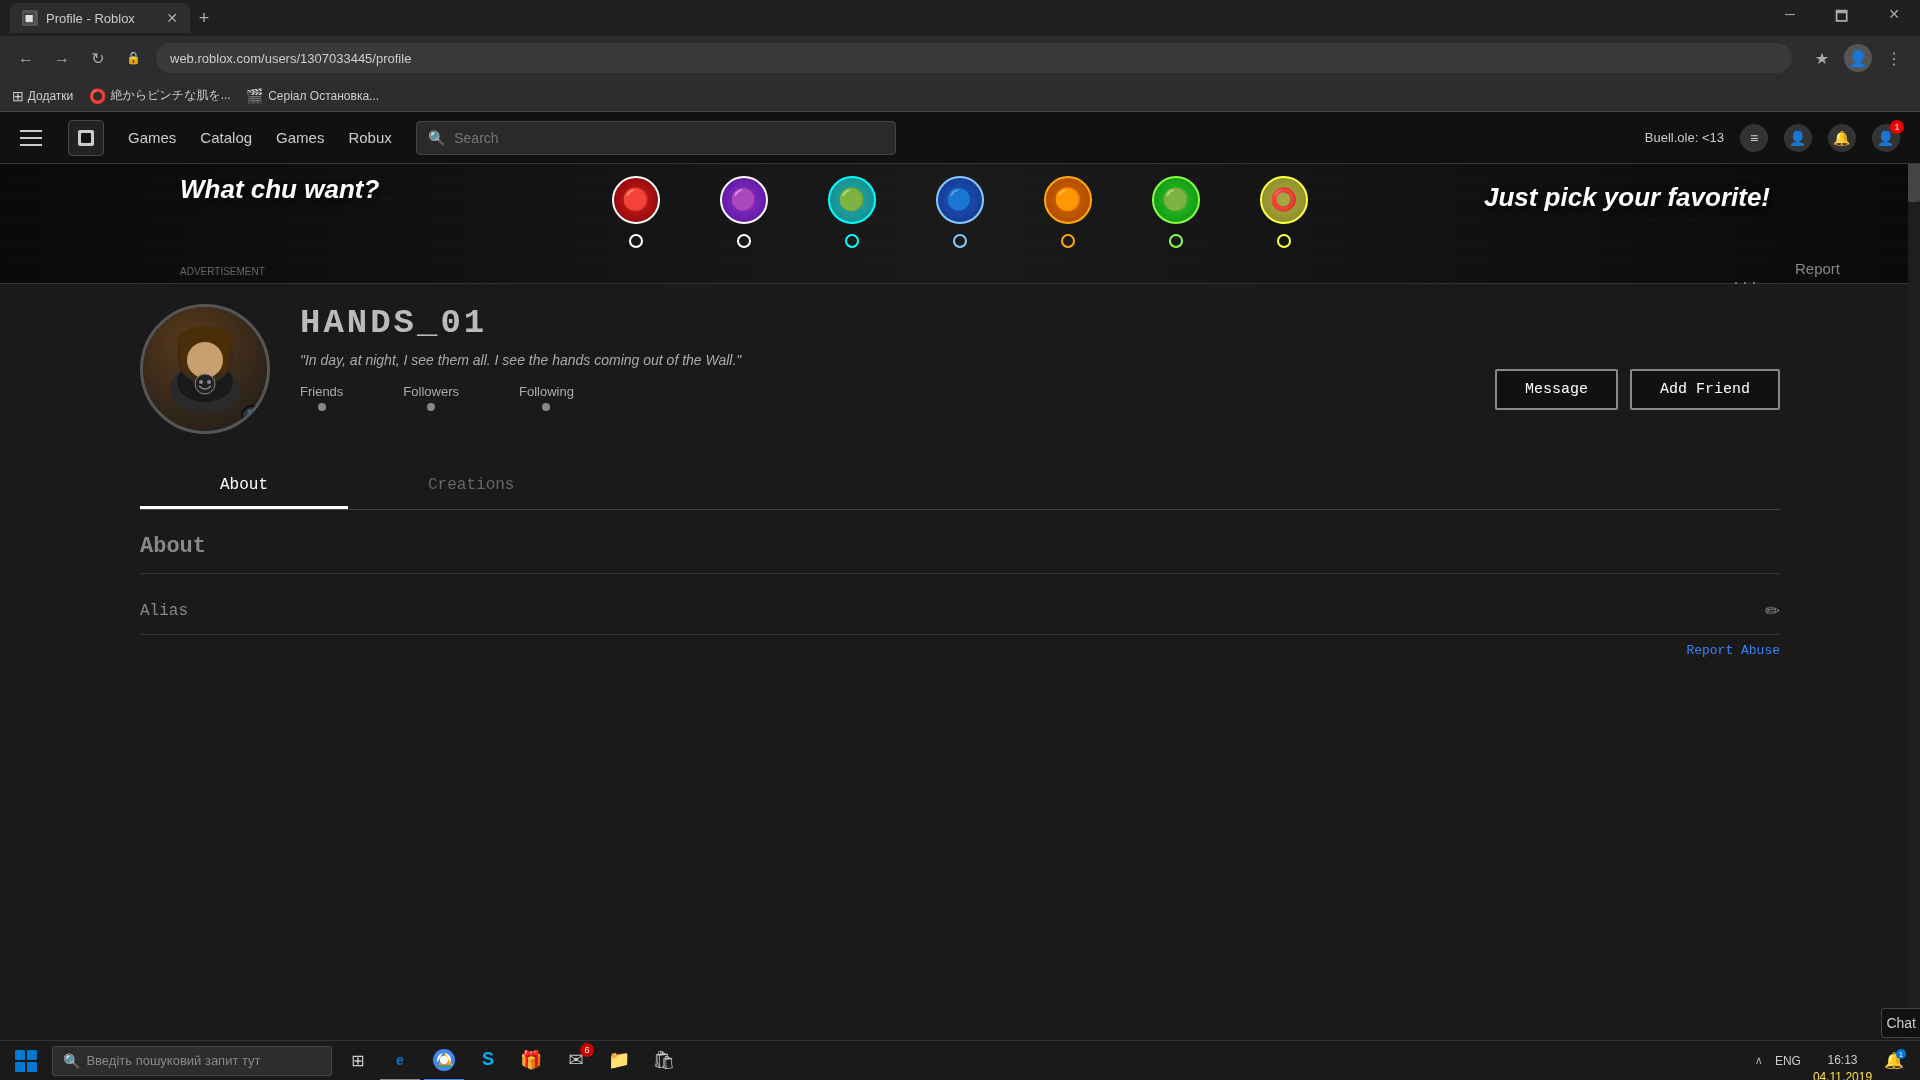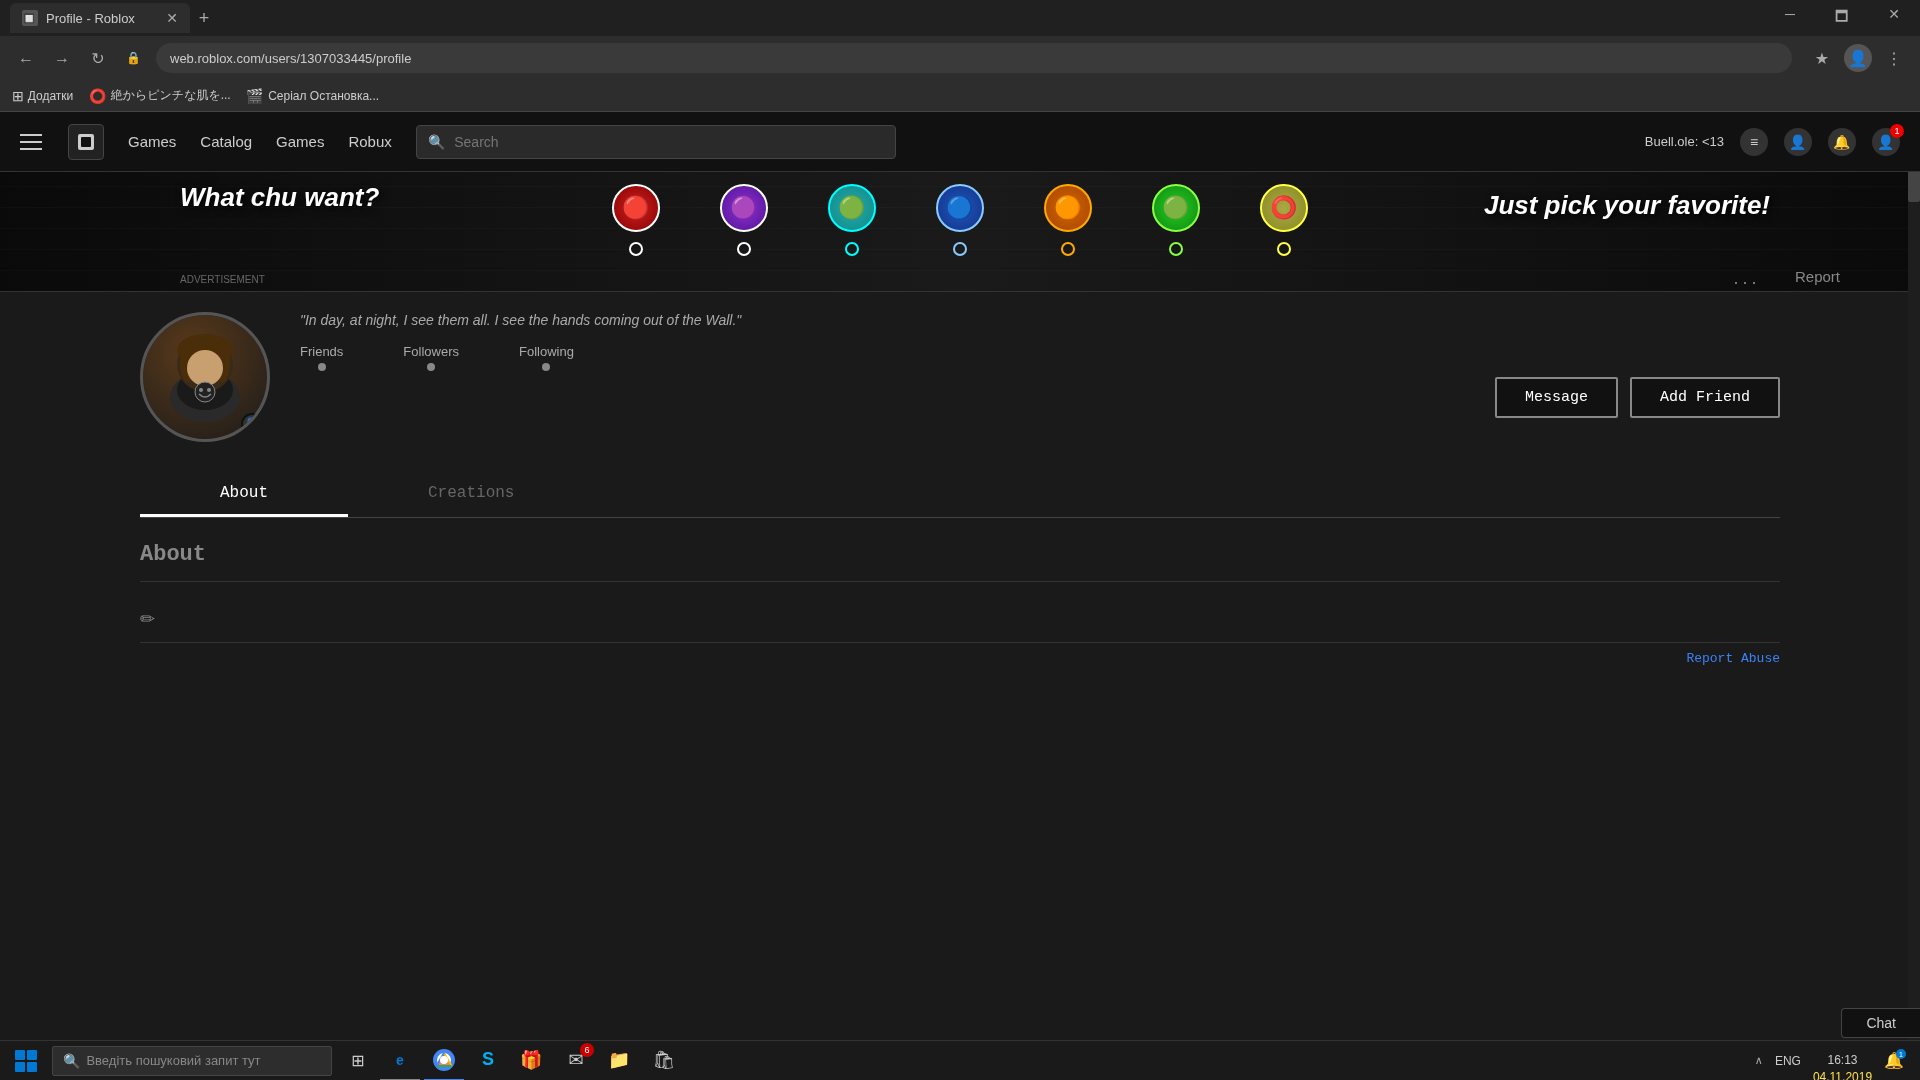--- a/index.html
+++ b/index.html
@@ -21,21 +21,21 @@
     .toolbar-right { display: flex; gap: 8px; align-items: center; margin-left: 8px; }
     .toolbar-icon { width: 28px; height: 28px; display: flex; align-items: center; justify-content: center; color: #aaa; cursor: pointer; font-size: 16px; }
 
     .bookmarks-bar { height: 32px; background: #2d2d2d; border-bottom: 1px solid #444; display: flex; align-items: center; padding: 0 12px; gap: 16px; font-size: 12px; color: #ccc; }
     .bookmark-item { display: flex; align-items: center; gap: 4px; cursor: pointer; }
 
     
     .page-content { background: #1a1a1a; height: calc(1080px - 36px - 44px - 32px - 40px); overflow-y: auto; position: relative; }
 
     
-    .roblox-nav { height: 60px; background: #111; display: flex; align-items: center; padding: 0 20px; gap: 24px; border-bottom: 1px solid #333; position: sticky; top: 0; z-index: 100; }
+    .roblox-nav { height: 52px; background: #111; display: flex; align-items: center; padding: 0 20px; gap: 24px; border-bottom: 1px solid #333; position: sticky; top: 0; z-index: 100; }
     .roblox-menu-icon { width: 24px; height: 24px; display: flex; flex-direction: column; gap: 5px; cursor: pointer; justify-content: center; }
     .roblox-menu-icon span { width: 22px; height: 2px; background: #ccc; }
     .roblox-logo { width: 36px; height: 36px; background: #333; border-radius: 4px; display: flex; align-items: center; justify-content: center; font-size: 10px; color: #fff; font-weight: bold; }
     .roblox-nav-links { display: flex; gap: 24px; }
     .roblox-nav-link { color: #ccc; font-size: 15px; cursor: pointer; text-decoration: none; }
     .roblox-search { display: flex; align-items: center; background: #2a2a2a; border: 1px solid #444; border-radius: 4px; padding: 0 12px; width: 480px; height: 34px; gap: 8px; }
     .roblox-search input { background: none; border: none; color: #ccc; font-size: 14px; outline: none; flex: 1; }
     .roblox-search-icon { color: #888; font-size: 14px; }
     .roblox-nav-right { margin-left: auto; display: flex; align-items: center; gap: 16px; font-size: 13px; color: #ccc; }
     .roblox-nav-icon { width: 28px; height: 28px; background: #333; border-radius: 50%; display: flex; align-items: center; justify-content: center; font-size: 14px; cursor: pointer; position: relative; }
@@ -253,20 +253,21 @@
             <circle cx="55" cy="70" r="10" fill="#222" stroke="#888" stroke-width="1"></circle>
             <path d="M49,72 Q55,78 61,72" stroke="#888" stroke-width="1.5" fill="none"></path>
             <circle cx="51" cy="68" r="2" fill="#888"></circle>
             <circle cx="59" cy="68" r="2" fill="#888"></circle>
           </svg>
         </div>
         <div class="avatar-status" style="background:#333;border:2px solid #111;">👤</div>
       </div>
 
       <div class="profile-info">
+        <div class="profile-username" style="font-size:34px;font-weight:bold;color:#bbb;letter-spacing:3px;font-family:'Courier New',monospace;margin-bottom:10px;">HANDS_01</div>
         <div class="profile-bio" style="font-size:14px;color:#aaa;margin-bottom:16px;font-style:italic;">"In day, at night, I see them all. I see the hands coming out of the Wall."</div>
         <div class="profile-stats">
           <div class="stat-item">
             <span class="stat-label">Friends</span>
             <div class="stat-dot"></div>
           </div>
           <div class="stat-item">
             <span class="stat-label">Followers</span>
             <div class="stat-dot"></div>
           </div>
@@ -285,32 +286,33 @@
 
     <div class="profile-tabs" style="border-bottom:1px solid #444;margin-bottom:24px;">
       <div class="profile-tab active" style="padding:12px 80px;font-size:16px;color:#fff;border-bottom:3px solid #fff;cursor:pointer;font-family:'Courier New',monospace;">About</div>
       <div class="profile-tab" style="padding:12px 80px;font-size:16px;color:#666;cursor:pointer;font-family:'Courier New',monospace;">Creations</div>
     </div>
 
     <div class="about-section">
       <h2 style="font-size:22px;color:#888;margin-bottom:14px;font-family:'Courier New',monospace;">About</h2>
       <div class="divider" style="height:1px;background:#333;margin-bottom:14px;width:100%;"></div>
       <div class="alias-row" style="display:flex;align-items:center;padding:12px 0;border-bottom:1px solid #333;">
+        <span class="alias-label" style="font-size:16px;color:#888;flex:1;font-family:'Courier New',monospace;">Alias</span>
         <span class="alias-edit" style="color:#888;font-size:18px;cursor:pointer;">✏</span>
       </div>
       <div style="color:#3b82f6;font-size:13px;text-align:right;margin-top:8px;cursor:pointer;font-family:'Courier New',monospace;">Report Abuse</div>
     </div>
 
   </div>
 
   <div class="right-scrollbar" style="position:absolute;right:0;top:0;width:12px;height:100%;background:#1e1e1e;">
     <div class="scrollbar-thumb" style="width:12px;height:80px;background:#444;position:absolute;top:10px;border-radius:2px;"></div>
   </div>
 
-  <div class="chat-button" style="position:fixed;bottom:42px;right:0;background:#111;border:1px solid #444;border-right:none;padding:6px 24px;font-size:14px;color:#ccc;cursor:pointer;border-radius:4px 0 0 4px;z-index:200;display:flex;align-items:center;gap:6px;">Chat</div>
+  <div class="chat-button" style="position:fixed;bottom:42px;right:0;background:#111;border:1px solid #444;border-right:none;padding:6px 4px;font-size:14px;color:#ccc;cursor:pointer;border-radius:4px 0 0 4px;z-index:200;display:flex;align-items:center;gap:6px;">Chat</div>
 </div>
 
 <div class="taskbar">
   <div class="taskbar-start">
     <div class="windows-icon">
       <span></span>
         <span></span>
         <span></span>
         <span></span>
     </div>

